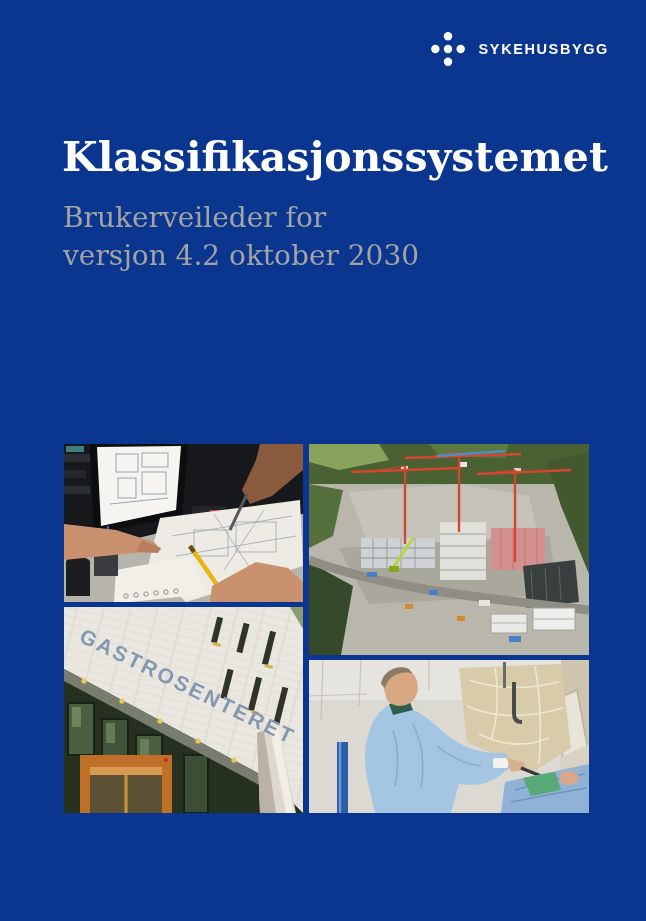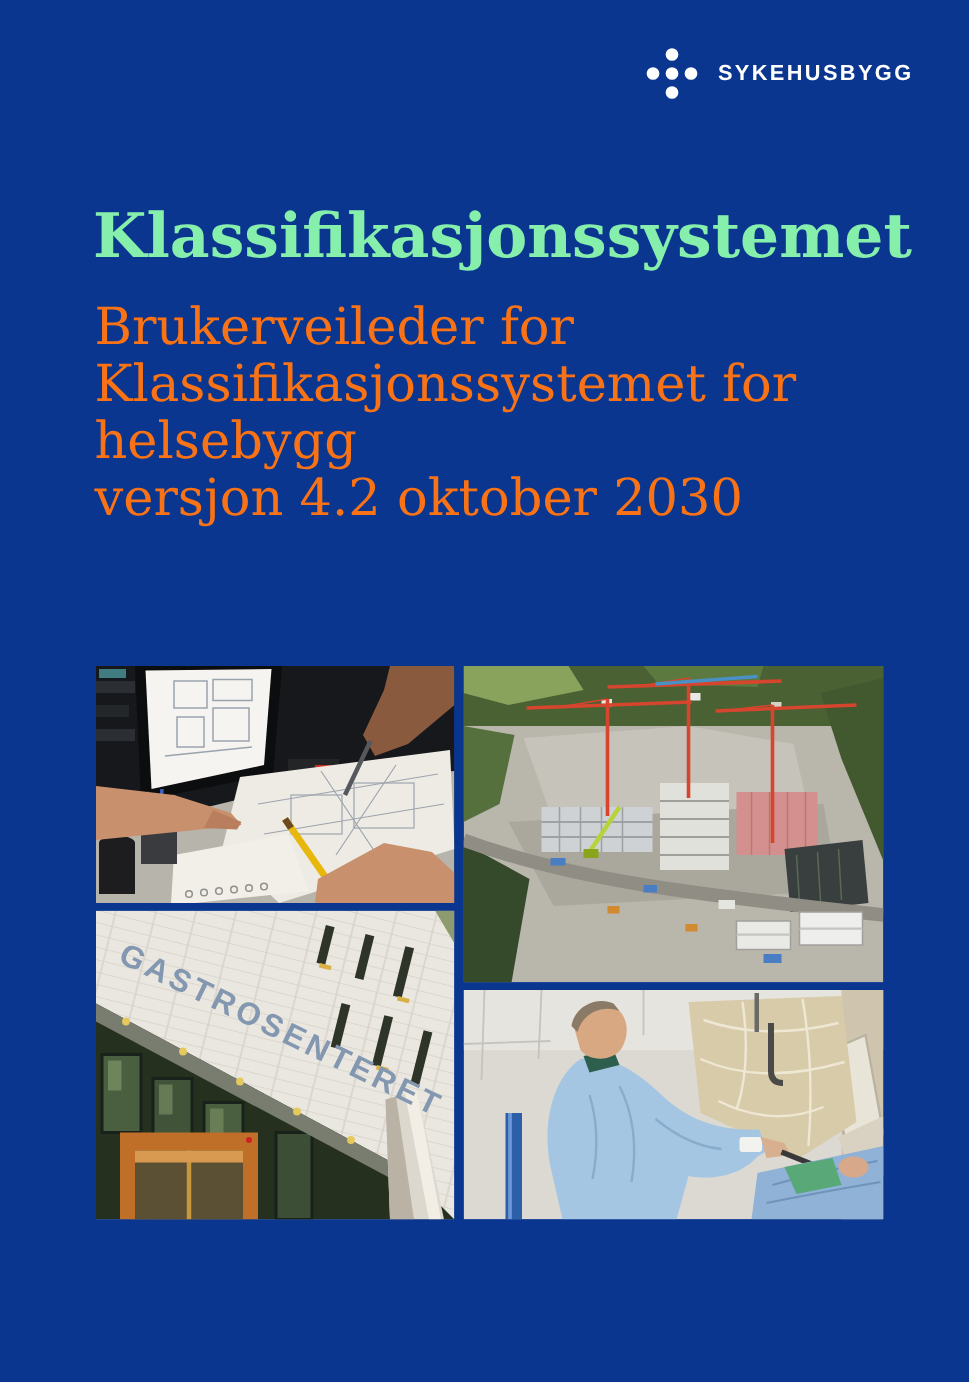--- a/index.html
+++ b/index.html
@@ -34,35 +34,35 @@
     font-size: 14.5px;
     letter-spacing: 1.6px;
   }
 
   
   .cover-title {
     position: absolute;
     left: 62px;
     top: 133px;
     margin: 0;
-    color: #86efac;
+    color: #ffffff;
     font-family: "DejaVu Serif", "Liberation Serif", serif;
     font-weight: bold;
     font-size: 41px;
     line-height: 1.2;
     white-space: nowrap;
   }
   .cover-subtitle {
     position: absolute;
     left: 63px;
     top: 199px;
-    color: #f97316;
+    color: #a3a3a3;
     font-family: "DejaVu Serif", "Liberation Serif", serif;
     font-weight: normal;
-    font-size: 34px;
+    font-size: 28px;
     line-height: 38px;
   }
 
   
   .photo-grid {
     position: absolute;
     left: 64px;
     top: 444px;
     width: 525px;
     height: 369px;
@@ -87,21 +87,20 @@
       <circle cx="30" cy="18" r="4" fill="#ffffff"></circle>
       <circle cx="18" cy="30" r="4" fill="#ffffff"></circle>
     </svg>
     <span class="logo-wordmark">SYKEHUSBYGG</span>
   </div>
 
   <h1 class="cover-title">Klassifikasjonssystemet</h1>
 
   <div class="cover-subtitle">
     <div>Brukerveileder for</div>
-    <div>Klassifikasjonssystemet for helsebygg</div>
     <div>versjon 4.2 oktober 2030</div>
   </div>
 
   <div class="photo-grid">
 
     <div class="photo photo-top-left">
       <svg viewBox="0 0 239 158" preserveAspectRatio="none" aria-hidden="true">
         <rect x="0" y="0" width="239" height="158" fill="#17181b"></rect>
 
         <rect x="0" y="10" width="26" height="8" fill="#2b2f33"></rect>

